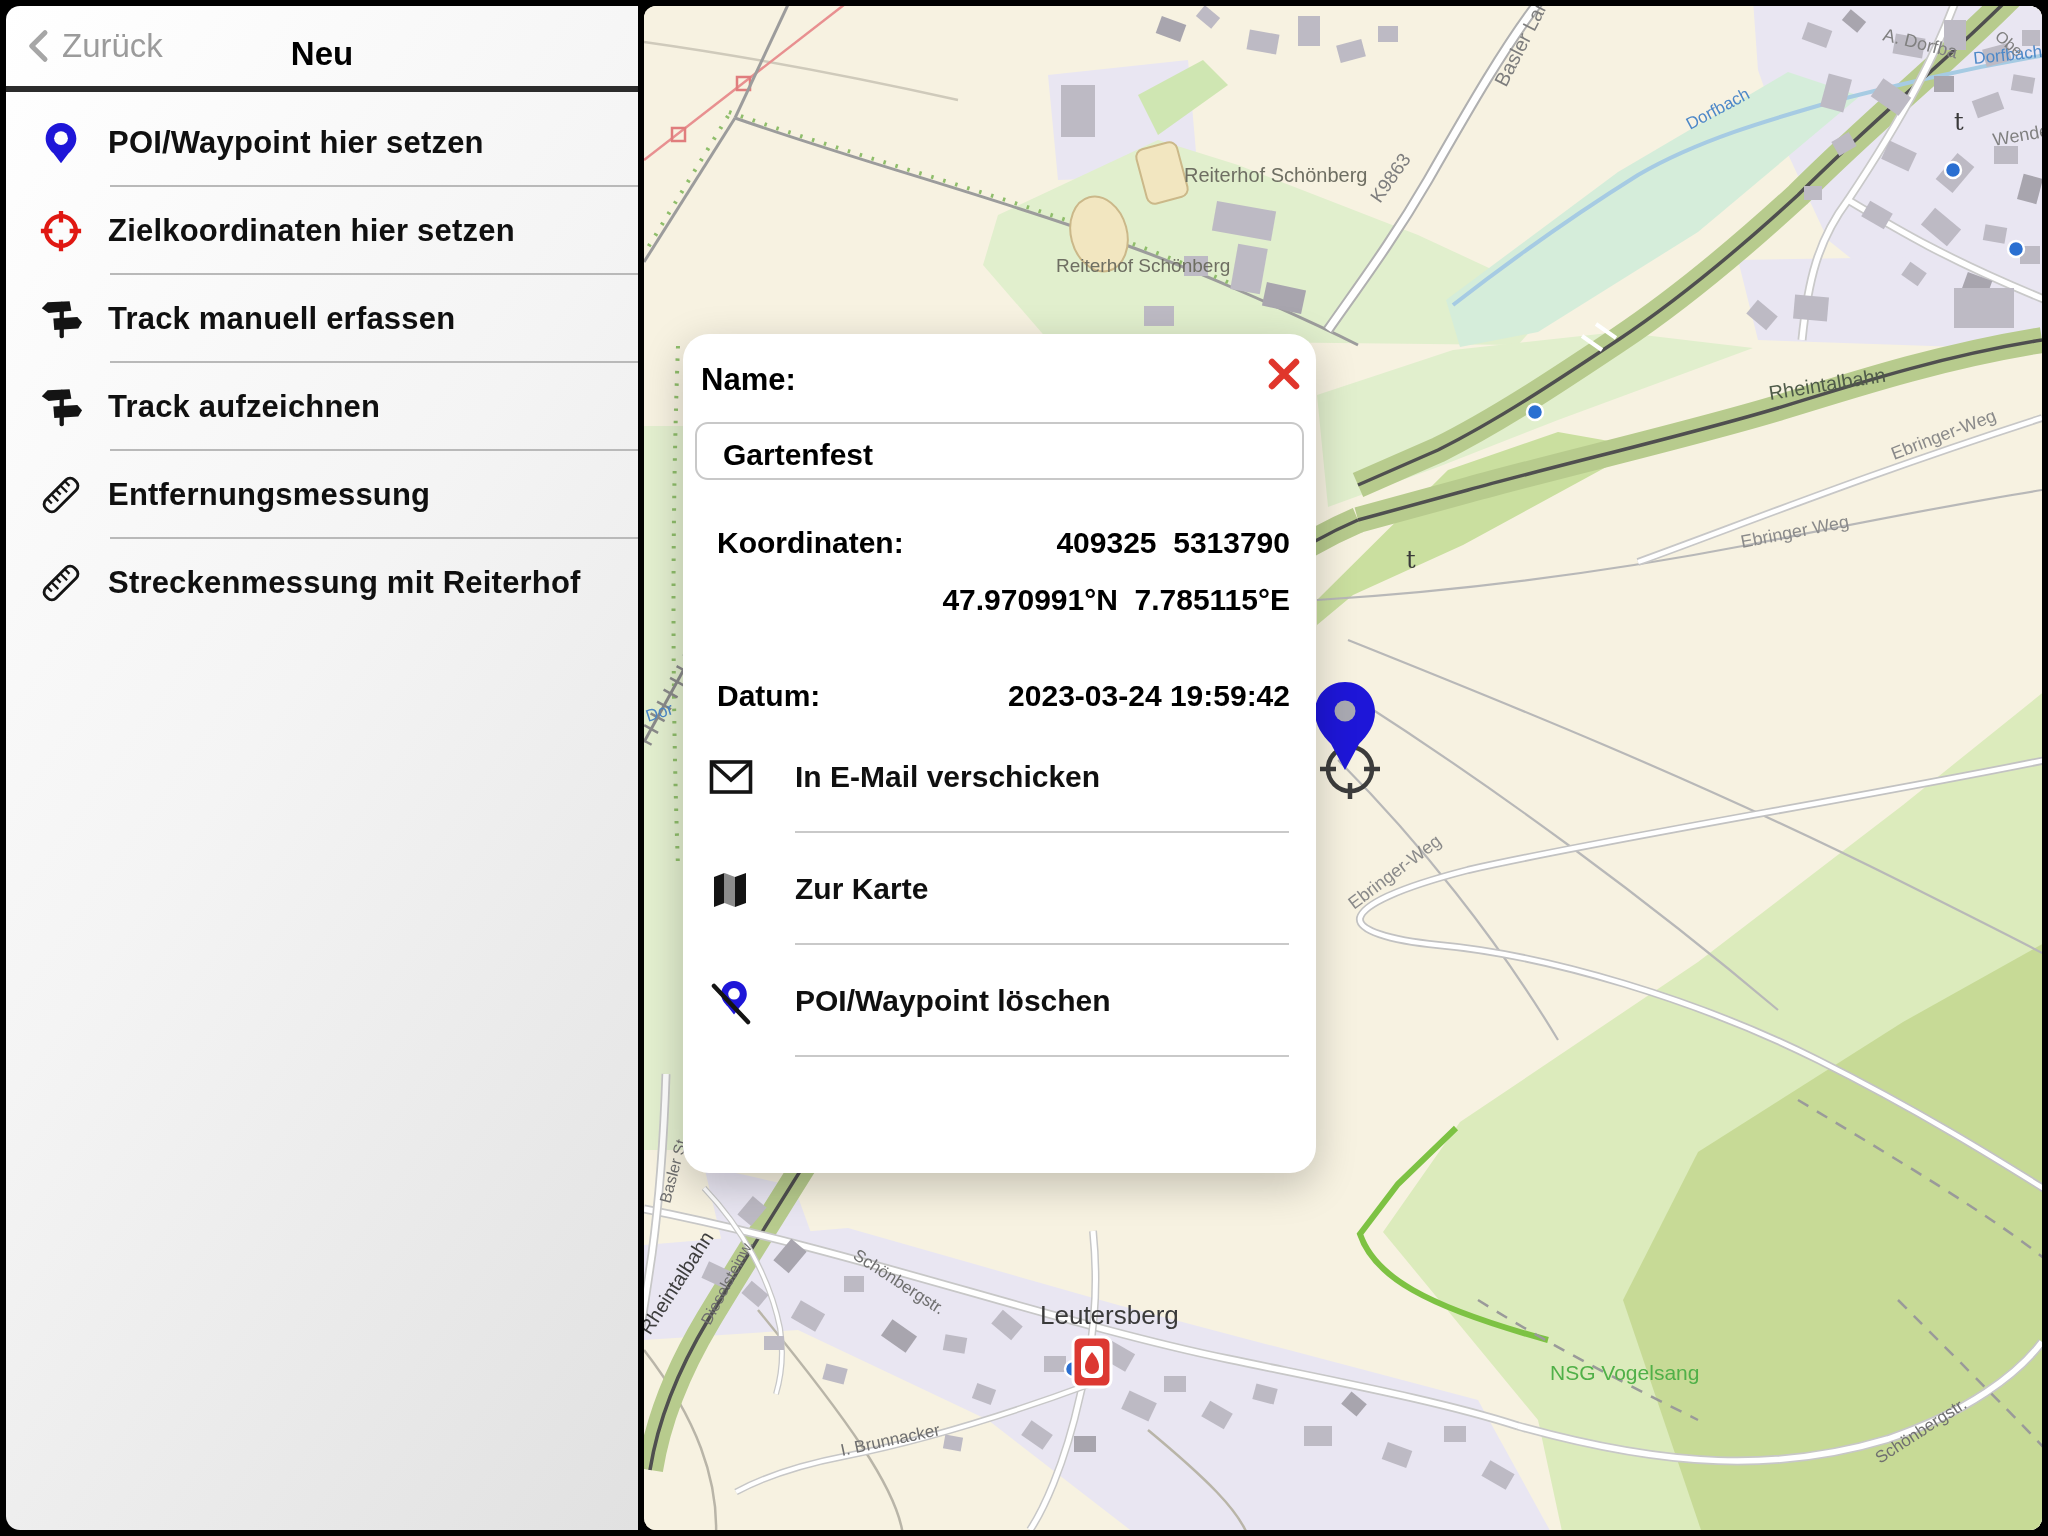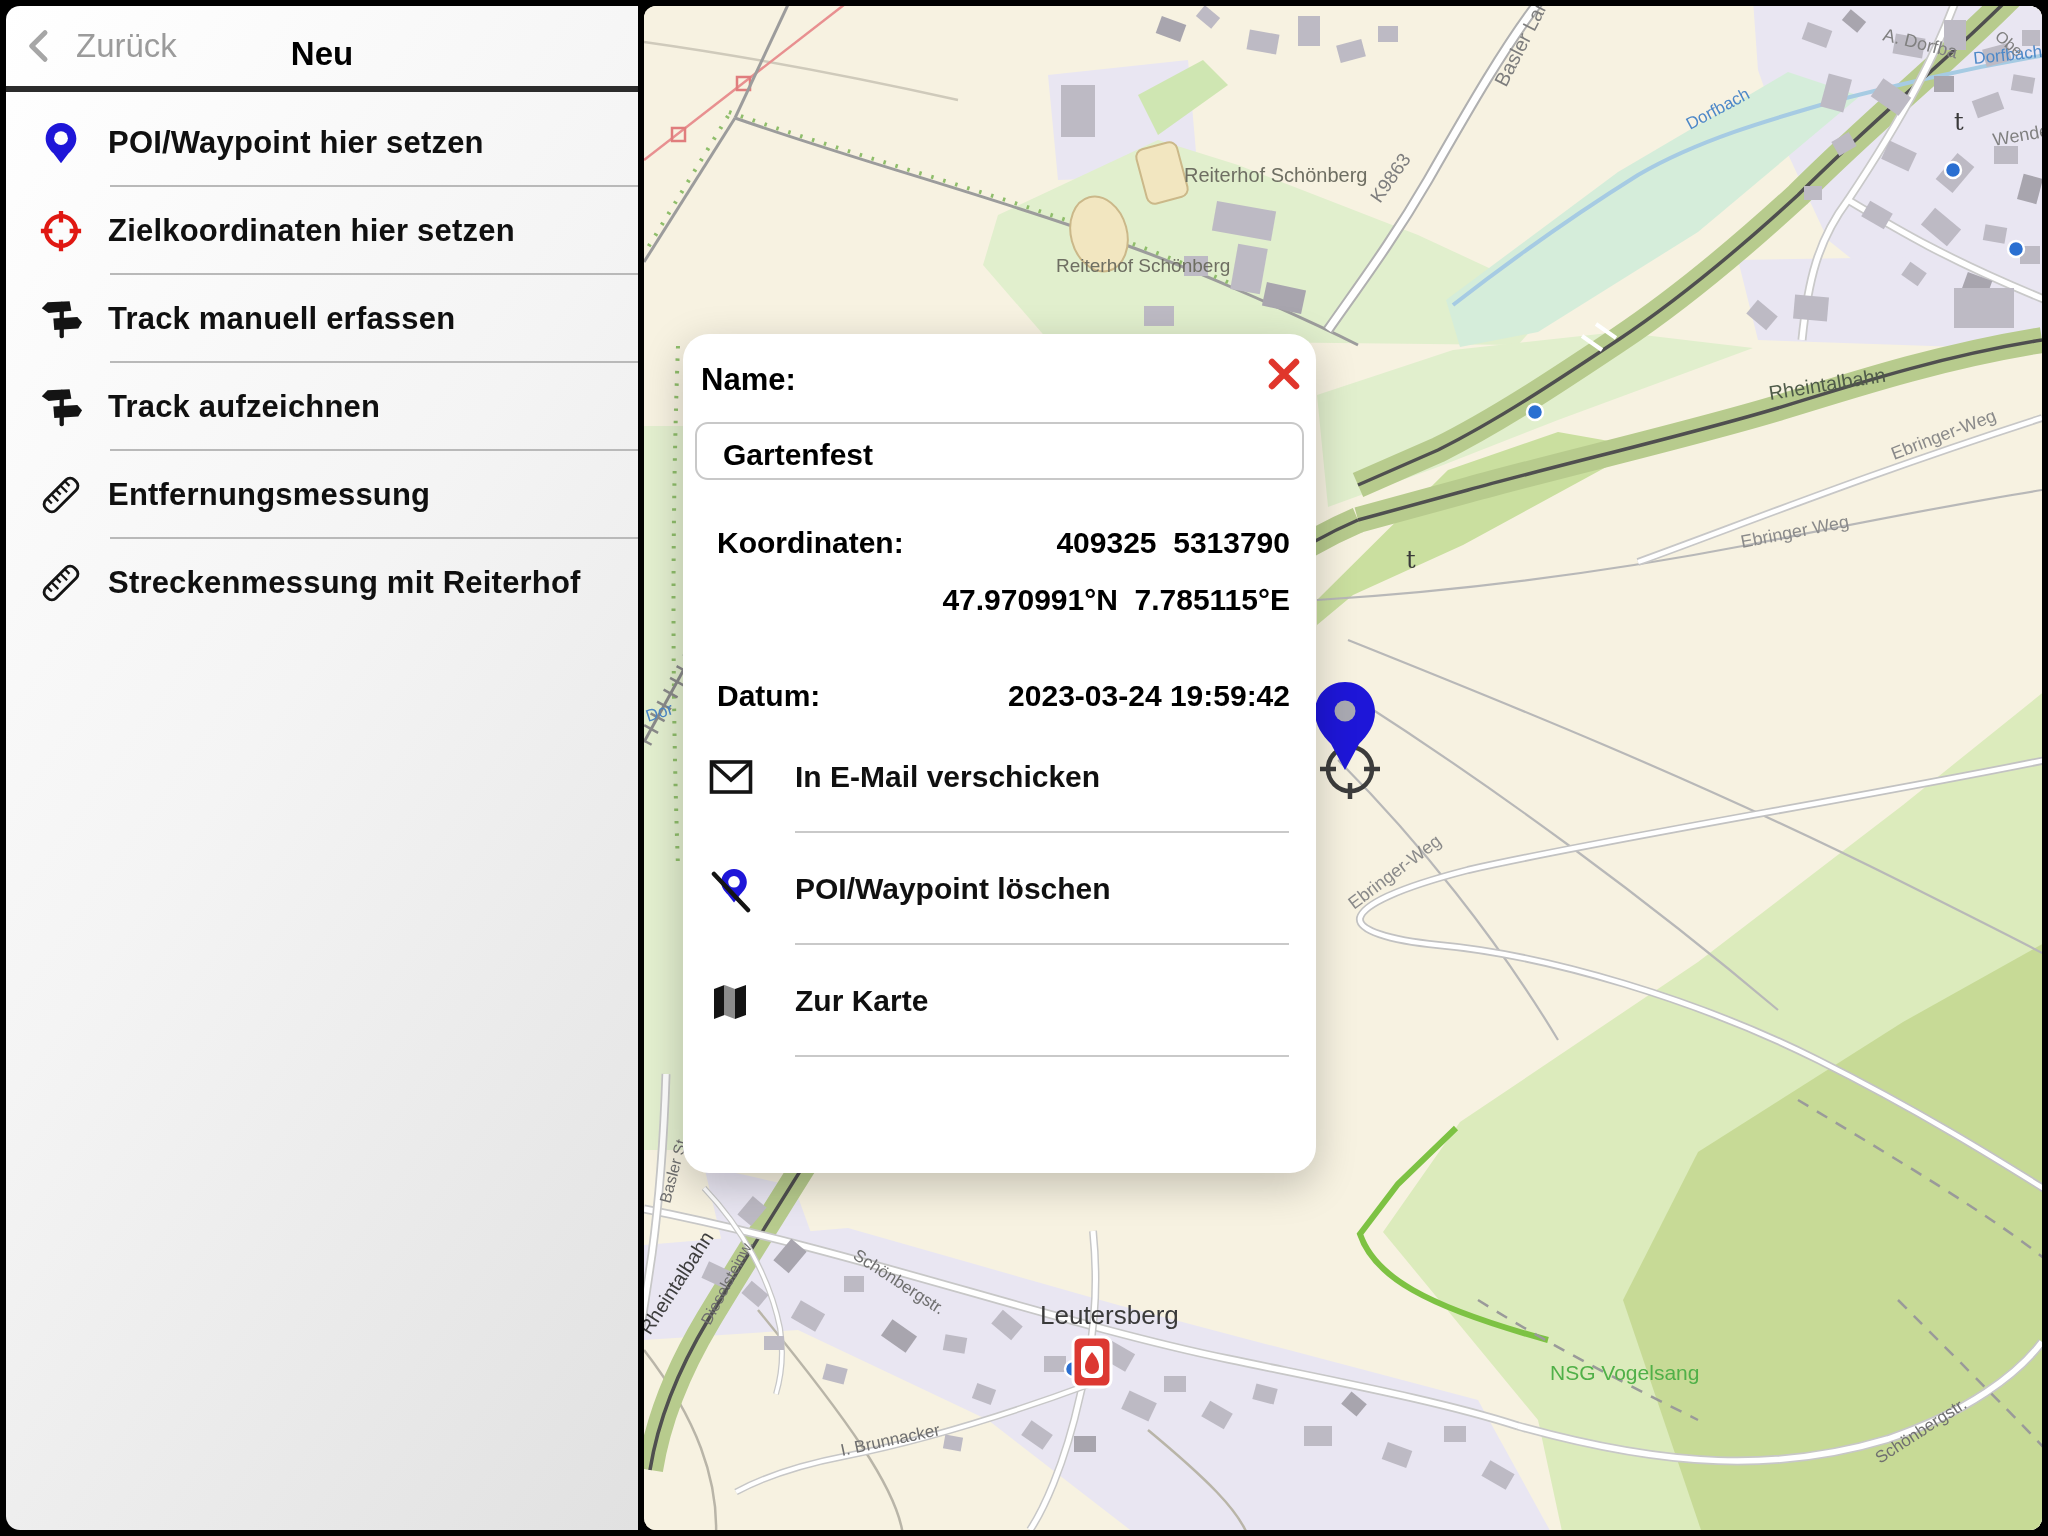--- a/index.html
+++ b/index.html
@@ -3,21 +3,21 @@
 <meta charset="utf-8">
 <style>
   html,body{margin:0;padding:0;background:#000;}
   .stage{position:relative;width:2048px;height:1536px;background:#000;overflow:hidden;
          font-family:"Liberation Sans",sans-serif;}
   
   .sidebar{position:absolute;left:6px;top:6px;width:632px;height:1524px;
            background:linear-gradient(125deg,#ffffff 0%,#f4f4f4 45%,#e1e1e1 100%);
            border-radius:14px 0 0 14px;overflow:hidden;}
   .sb-header{position:relative;height:80px;border-bottom:6px solid #2c2c2c;}
-  .back-btn{position:absolute;left:14px;top:0;height:80px;display:flex;align-items:center;gap:16px;cursor:pointer;}
+  .back-btn{position:absolute;left:14px;top:0;height:80px;display:flex;align-items:center;gap:2px;cursor:pointer;}
   .back-btn svg{width:40px;height:40px;}
   .back-label{font-size:33px;color:#9b9b9b;}
   .sb-title{position:absolute;left:0;right:0;top:0;height:96px;display:flex;align-items:center;justify-content:center;
             font-size:33px;font-weight:bold;color:#000;pointer-events:none;}
   .menu{position:absolute;left:0;right:0;top:93px;}
   .menu-item{position:relative;height:88px;display:flex;align-items:center;text-align:center;}
   .menu-item .mi-icon{width:46px;height:46px;margin-left:32px;flex:0 0 46px;}
   .menu-item .mi-label{margin-left:24px;font-size:31px;font-weight:600;color:#101010;letter-spacing:.2px;}
   .menu-item:not(:last-child)::after{content:"";position:absolute;left:104px;right:0;bottom:0;height:2px;background:#b9b9b9;}
   
@@ -355,30 +355,30 @@
       <div class="dlg-actions">
         <div class="dlg-action">
           <svg class="da-icon" viewBox="0 0 48 48">
             <rect x="4.5" y="9" width="39" height="30" stroke="#141414" stroke-width="3.6" fill="none"></rect>
             <path d="M5 10 L24 27 L43 10" stroke="#141414" stroke-width="3.6" fill="none"></path>
           </svg>
           <span class="da-label">In E-Mail verschicken</span>
         </div>
         <div class="dlg-action">
           <svg class="da-icon" viewBox="0 0 48 48">
+            <path d="M7 12 L17.5 8 L17.5 38 L7 42 Z" fill="#141414"></path>
+            <path d="M17.5 8 L28 12 L28 42 L17.5 38 Z" fill="#8c8c8c"></path>
+            <path d="M28 12 L39 8 L39 38 L28 42 Z" fill="#141414"></path>
+          </svg>
+          <span class="da-label">Zur Karte</span>
+        </div>
+        <div class="dlg-action">
+          <svg class="da-icon" viewBox="0 0 48 48">
             <path d="M27 4 C19.8 4 14.2 9.8 14.2 17 c0 5.3 3.1 9.1 6.5 12.5 L27 37.6 33.3 29.5 C36.7 26.1 39.8 22.3 39.8 17 39.8 9.8 34.2 4 27 4 Z" fill="#1e16d8"></path>
             <circle cx="27" cy="16.8" r="5.8" fill="#fff"></circle>
             <path d="M7 9 L41 45" stroke="#141414" stroke-width="4.5" stroke-linecap="round"></path>
           </svg>
           <span class="da-label">POI/Waypoint löschen</span>
         </div>
-        <div class="dlg-action">
-          <svg class="da-icon" viewBox="0 0 48 48">
-            <path d="M7 12 L17.5 8 L17.5 38 L7 42 Z" fill="#141414"></path>
-            <path d="M17.5 8 L28 12 L28 42 L17.5 38 Z" fill="#8c8c8c"></path>
-            <path d="M28 12 L39 8 L39 38 L28 42 Z" fill="#141414"></path>
-          </svg>
-          <span class="da-label">Zur Karte</span>
-        </div>
       </div>
     </div>
   </div>
 </div>
 
 </body></html>

